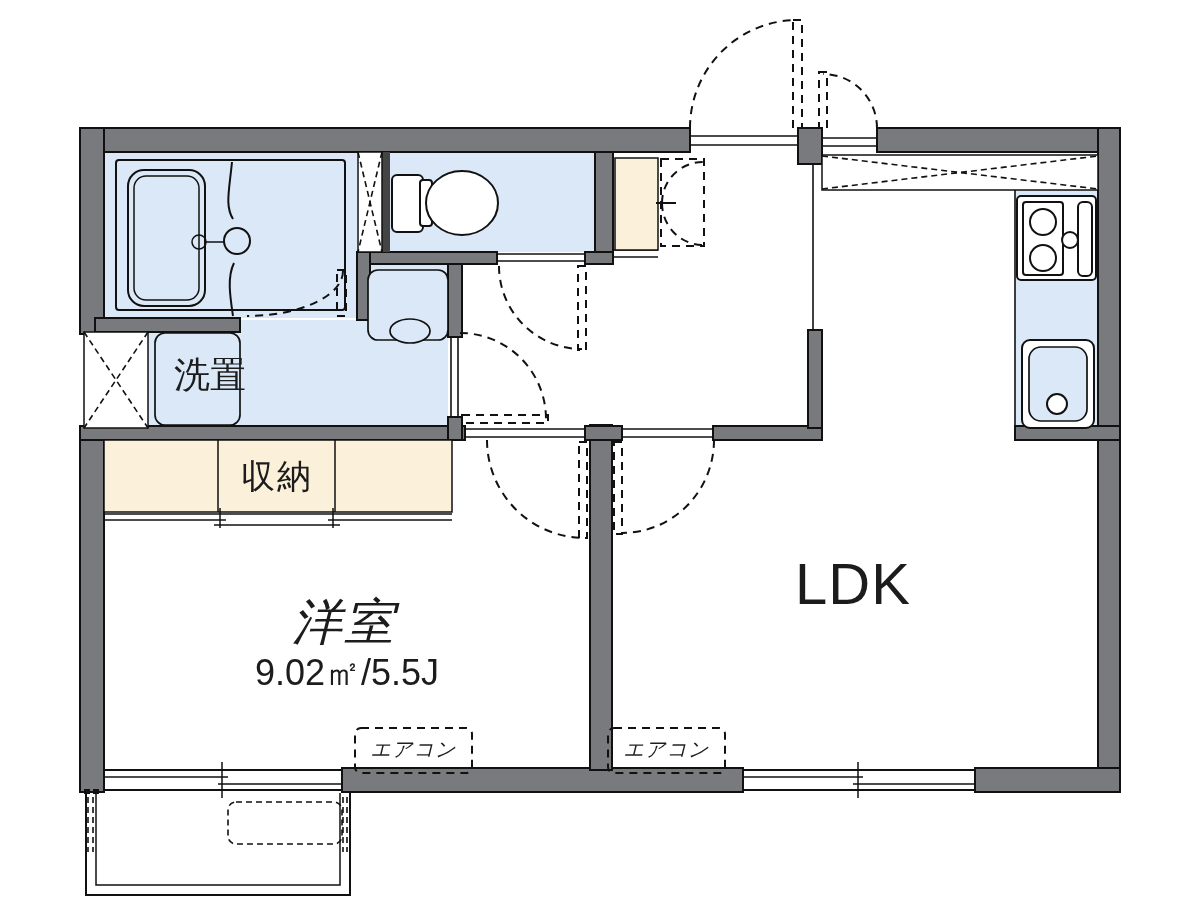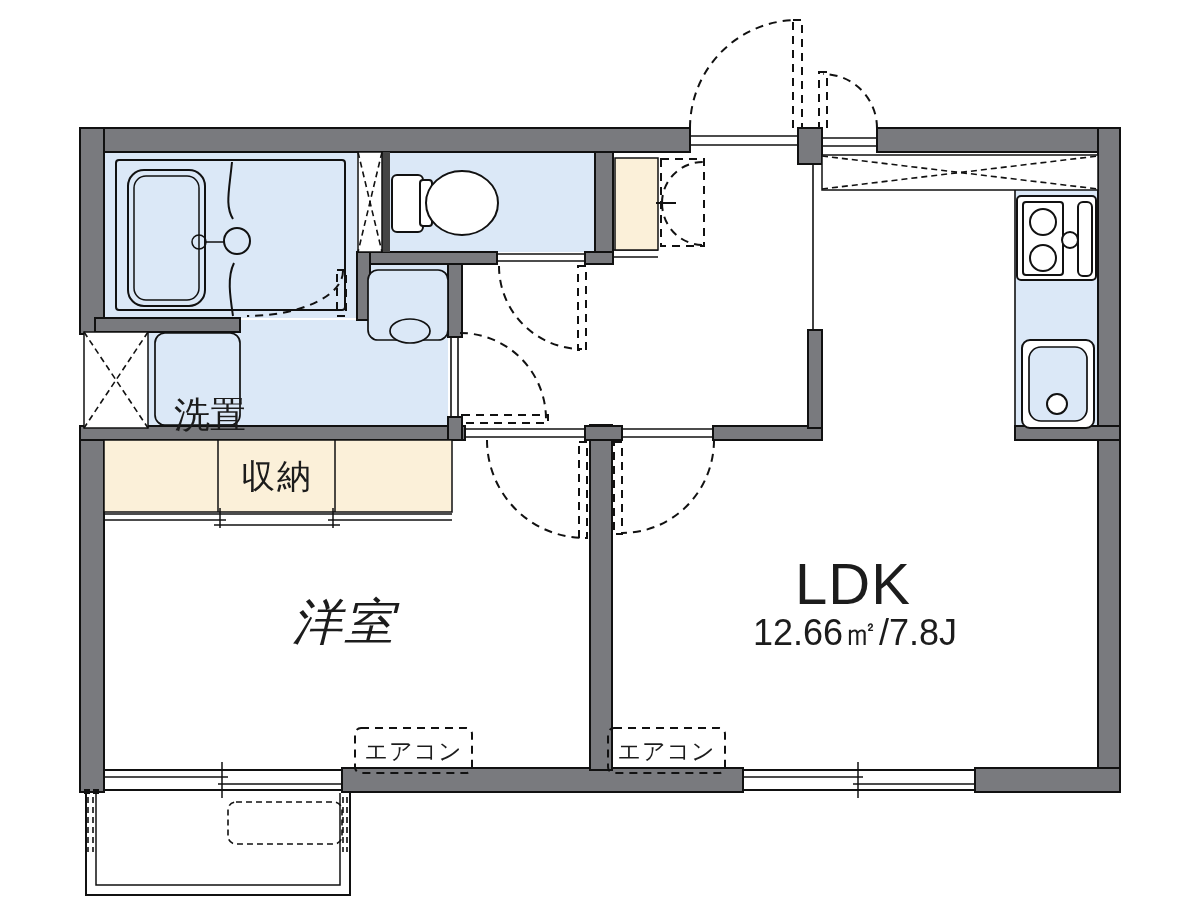--- a/index.html
+++ b/index.html
@@ -7,21 +7,21 @@
     position:relative;width:1200px;height:912px;background:#fff;overflow:hidden;
     font-family:"Liberation Sans","DejaVu Sans",sans-serif;color:var(--text,#1c1c1c);
   }
   .plan svg{position:absolute;left:0;top:0;}
   .lbl{position:absolute;text-align:center;line-height:1.05;white-space:nowrap;}
   .lbl-room{font-size:50px;letter-spacing:2px;}
   .lbl-ldk{font-size:58px;letter-spacing:1px;}
   .lbl-size{font-size:36px;}
   .lbl-closet{font-size:34px;letter-spacing:2px;}
   .lbl-laundry{font-size:36px;}
-  .lbl-aircon{font-size:23px;letter-spacing:1px;}
+  .lbl-aircon{font-size:20px;letter-spacing:1px;font-style:italic;}
 
   
   .wall{fill:var(--wall);stroke:#111;stroke-width:2;}
   .wall-dark{fill:#444;stroke:none;}
   .blue{fill:var(--water);}
   .beige{fill:var(--storage);stroke:#111;stroke-width:1.5;}
   .thin{stroke:#111;stroke-width:1.6;fill:none;}
   .fix{stroke:#111;stroke-width:2;fill:none;}
   .fixw{stroke:#111;stroke-width:2;fill:#fff;}
   .fixb{stroke:#111;stroke-width:1.7;fill:var(--water);}
@@ -208,20 +208,20 @@
     <rect x="93" y="789" width="6" height="5" fill="#111"></rect>
   </g>
 
   <g>
     <rect class="dash" x="355" y="728" width="117" height="45" rx="6" fill="#fff"></rect>
     <rect class="dash" x="608" y="728" width="117" height="45" rx="6" fill="#fff"></rect>
   </g>
 </svg>
 
   <div class="lbl lbl-room" style="left:244px;top:596px;width:200px;font-style:italic;">洋室</div>
+  <div class="lbl lbl-size" style="left:227px;top:654px;width:240px;">9.02㎡/5.5J</div>
   <div class="lbl lbl-ldk" style="left:753px;top:554px;width:200px;">LDK</div>
-  <div class="lbl lbl-size" style="left:715px;top:614px;width:280px;">12.66㎡/7.8J</div>
   <div class="lbl lbl-closet" style="left:227px;top:459px;width:100px;">収納</div>
-  <div class="lbl lbl-laundry" style="left:156px;top:356px;width:108px;margin-top:40px;">洗置</div>
+  <div class="lbl lbl-laundry" style="left:156px;top:356px;width:108px;">洗置</div>
   <div class="lbl lbl-aircon" style="left:357px;top:739px;width:113px;">エアコン</div>
   <div class="lbl lbl-aircon" style="left:610px;top:739px;width:113px;">エアコン</div>
 
 </div>
 
 </body></html>

